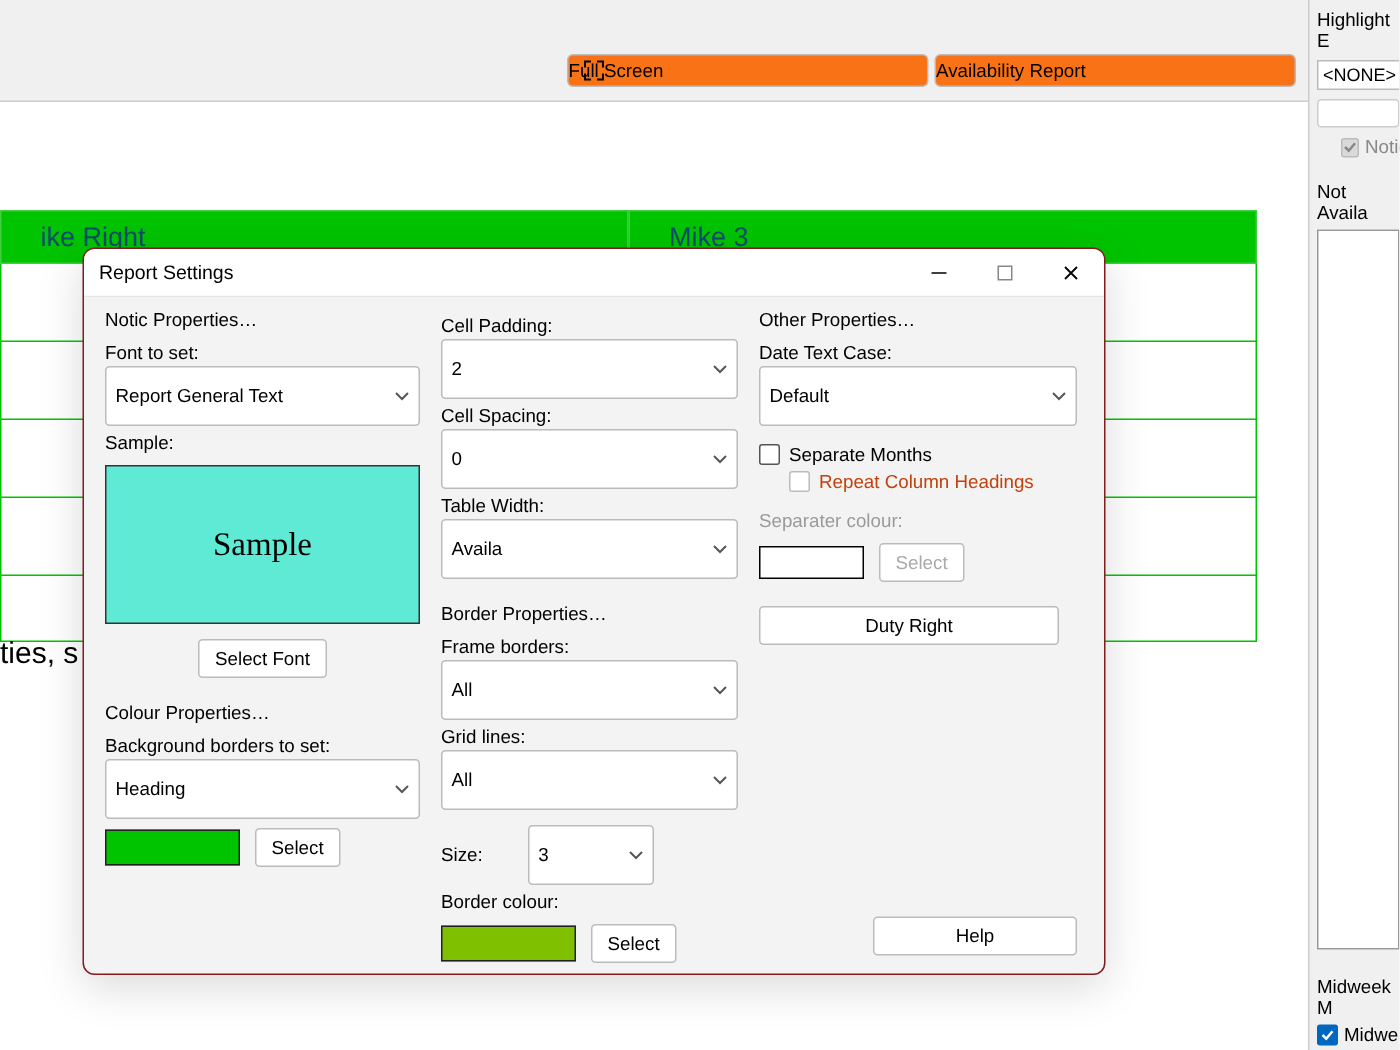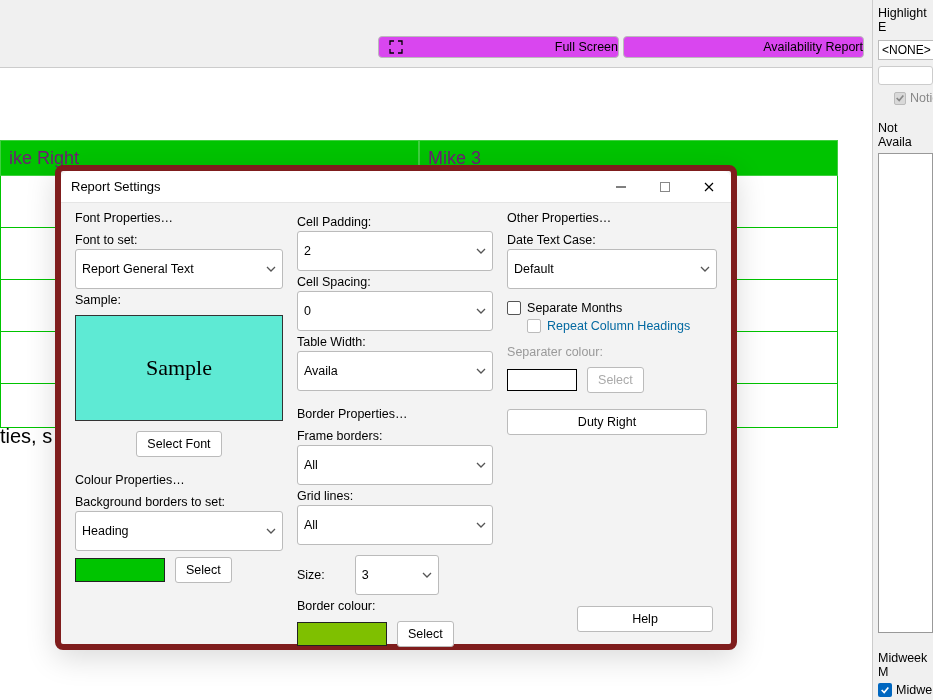--- a/index.html
+++ b/index.html
@@ -21,27 +21,27 @@
 }
 .topbar .btns {
   position: absolute;
   top: 36px; left: 378px; right: 0;
   display: flex;
   gap: 4px;
   padding-right: 8px;
 }
 .tb-btn {
   flex: 1;
-  background: #d946ef;
+  background: #f97316;
   border: 1px solid #bbb;
   border-radius: 4px;
   height: 22px;
   display: flex;
   align-items: center;
-  justify-content: flex-end;
+  justify-content: flex-start;
   cursor: pointer;
   font-size: 12.5px;
 }
 .fs-btn { position: relative; }
 .fs-icon {
   position: absolute;
   left: 10px;
   display: inline-block;
   width: 14px; height: 14px;
 }
@@ -56,23 +56,23 @@
 .header-row {
   display: flex;
   height: 36px;
   background: #00c400;
 }
 .hcell {
   flex: 1;
   border: 1px solid #3fcf3f;
   display: flex;
   align-items: center;
-  padding-left: 8px;
+  padding-left: 26px;
   font-size: 18px;
-  color: #701a75;
+  color: #0c4a6e;
 }
 .rows .r {
   display: flex;
   height: 52px;
 }
 .rows .r .rc {
   flex: 1;
   border: 1px solid #00c400;
   border-top: none;
   background: #fff;
@@ -139,21 +139,21 @@
 .rpanel .mwe .cb2 svg { width:10px; height:10px; }
 
 
 .dialog {
   position: absolute;
   left: 55px;
   top: 165px;
   width: 682px;
   height: 485px;
   background: #f3f3f3;
-  border: 6px solid #7f1d1d;
+  border: 1px solid #7f1d1d;
   border-radius: 8px;
   box-shadow: 0 8px 30px rgba(0,0,0,0.15);
   display: flex;
   flex-direction: column;
 }
 .titlebar {
   height: 32px;
   display: flex;
   align-items: center;
   padding-left: 10px;
@@ -258,21 +258,21 @@
   gap: 6px;
   margin-top: 4px;
 }
 .chk-box {
   width: 14px; height: 14px;
   border: 1px solid #555;
   border-radius: 2px;
   background: #fff;
 }
 .chk.dis .chk-box { border-color: #bbb; }
-.chk.dis span { color: #0369a1; text-align: right; }
+.chk.dis span { color: #c2410c; text-align: right; }
 
 .spacer-sm { height: 8px; }
 .spacer-md { height: 16px; }
 
 .size-row { display:flex; align-items:center; gap:30px; margin-top:10px; }
 .size-row .select { width: 84px; }
 
 .help-row {
   position: absolute;
   right: 18px;
@@ -374,21 +374,21 @@
         <svg viewBox="0 0 12 12">
             <path d="M2 2 L10 10 M10 2 L2 10" stroke="#000" stroke-width="1.2"></path>
           </svg>
       </div>
     </div>
   </div>
 
   <div class="body">
 
     <div class="col c1">
-      <div class="group-title">Font Properties…</div>
+      <div class="group-title">Notic Properties…</div>
       <div class="label">Font to set:</div>
       <div class="select">
         <span>Report General Text</span>
         <span class="chev">
             <svg viewBox="0 0 10 10">
               <path d="M1 3 L5 7 L9 3" stroke="#555" fill="none" stroke-width="1.3"></path>
             </svg>
           </span>
       </div>
       <div class="label">Sample:</div>

